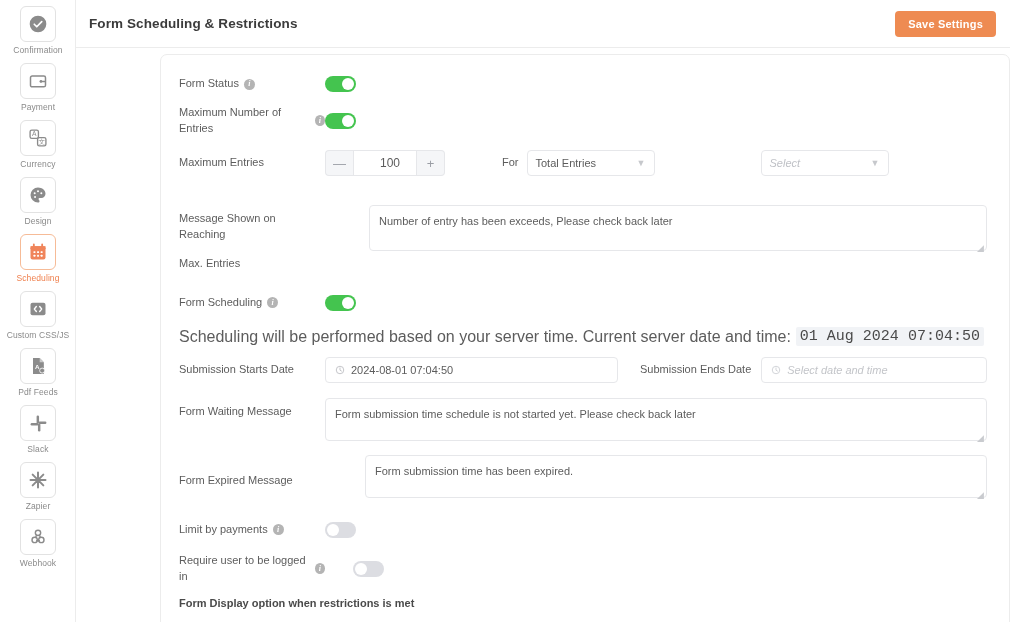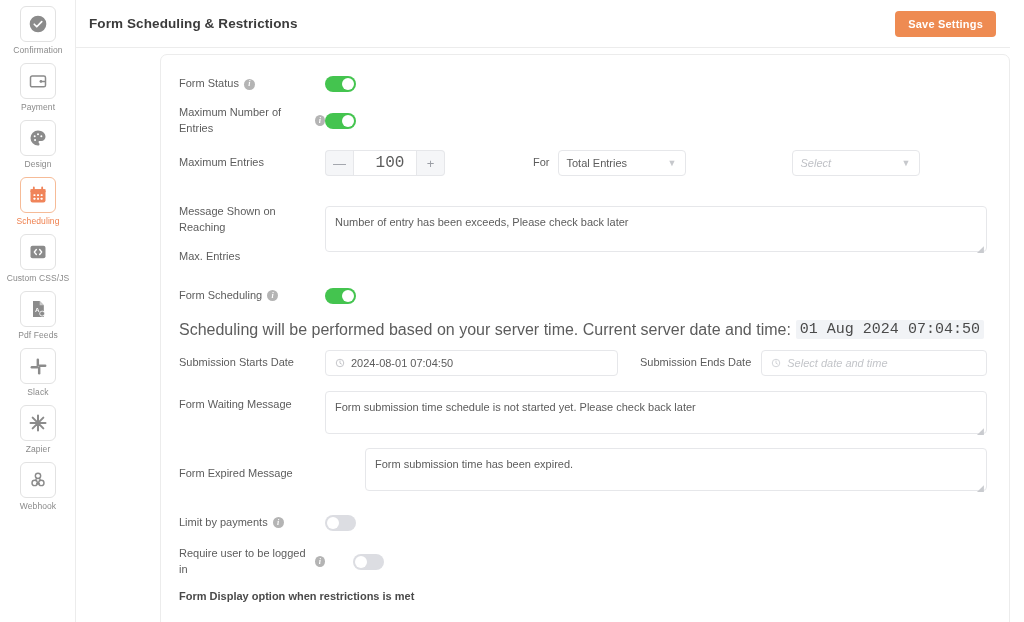--- a/index.html
+++ b/index.html
@@ -118,22 +118,22 @@
   .stepper { display: flex; align-items: stretch; height: 26px; }
   .step-btn {
     width: 28px; background: #f5f6f8; border: 1px solid #e6e7ea;
     display: flex; align-items: center; justify-content: center;
     color: #9a9da4; font-size: 13px; cursor: pointer; user-select: none;
   }
   .step-btn.minus { border-radius: 4px 0 0 4px; border-right: none; }
   .step-btn.plus  { border-radius: 0 4px 4px 0; border-left: none; }
   .step-val {
     width: 64px; border: 1px solid #e6e7ea; background: #fff;
-    text-align: center; font-size: 16px; color: #5c5c5c;
-    font-family: Liberation Mono, monospace;
+    text-align: center; font-size: 12px; color: #5c5c5c;
+    font-family: Liberation Sans, sans-serif;
     outline: none;
     padding-left: 12px;
   }
 
   
   .select {
     height: 26px; border: 1px solid #e6e7ea; border-radius: 4px;
     background: #fff; display: flex; align-items: center;
     padding: 0 8px; font-size: 11px; color: #5c5c5c;
     cursor: pointer; position: relative;
@@ -194,20 +194,31 @@
       <span class="side-tile">
         <svg width="20" height="20" viewBox="0 0 24 24">
             <rect x="3" y="6" width="18" height="13" rx="2" fill="none" stroke="#8b8b8b" stroke-width="1.8"></rect>
             <path d="M15 12.5h5" stroke="#8b8b8b" stroke-width="1.8" stroke-linecap="round"></path>
             <circle cx="15.5" cy="12.5" r="1.6" fill="#8b8b8b"></circle>
           </svg>
       </span>
       <span class="side-label">Payment</span>
     </div>
 
+    <div class="side-item">
+      <span class="side-tile">
+        <svg width="20" height="20" viewBox="0 0 24 24">
+          <rect x="2.5" y="2.5" width="10" height="10" rx="2" fill="none" stroke="#8b8b8b" stroke-width="1.6"></rect>
+          <text x="7.5" y="10" font-size="8" fill="#8b8b8b" text-anchor="middle" font-family="Liberation Sans">A</text>
+          <rect x="11.5" y="11.5" width="10" height="10" rx="2" fill="none" stroke="#8b8b8b" stroke-width="1.6"></rect>
+          <text x="16.5" y="19" font-size="8" fill="#8b8b8b" text-anchor="middle" font-family="Liberation Sans">文</text>
+        </svg>
+      </span>
+      <span class="side-label">Currency</span>
+    </div>
 
     <div class="side-item">
       <span class="side-tile">
         <svg width="20" height="20" viewBox="0 0 24 24">
             <path d="M12 3a9 9 0 100 18c1.2 0 1.8-.8 1.8-1.6 0-1.4-1.2-1.6-1.2-2.6 0-.8.7-1.3 1.6-1.3H16a5 5 0 005-5C21 6.3 17 3 12 3z" fill="#8b8b8b"></path>
             <circle cx="8" cy="10" r="1.2" fill="#fff"></circle>
             <circle cx="12" cy="7.5" r="1.2" fill="#fff"></circle>
             <circle cx="16" cy="10" r="1.2" fill="#fff"></circle>
             <circle cx="8.5" cy="14.5" r="1.2" fill="#fff"></circle>
           </svg>
@@ -320,32 +331,32 @@
           </div>
       </div>
 
       <div class="row" style="height:42px;">
         <div class="label w-col">Maximum Entries</div>
         <div class="stepper">
           <div class="step-btn minus">—</div>
           <input class="step-val" value="100" style="">
           <div class="step-btn plus">+</div>
         </div>
-        <div class="label" style="margin-left:88px;">For</div>
+        <div class="label" style="margin-left:57px;">For</div>
         <div class="select" style="width:128px; margin-left:8px;">
           <span class="val">Total Entries</span>
           <span class="chev">▼</span>
         </div>
         <div class="select placeholder" style="width:128px; margin-left:106px;">
           <span class="val">Select</span>
           <span class="chev">▼</span>
         </div>
       </div>
 
-      <div class="row" style="align-items:center; margin-top:14px;">
+      <div class="row" style="align-items:flex-start; margin-top:21px;gap:44px;">
         <div class="label w-col" style="display:block; padding-top:6px;">
           <div>Message Shown on Reaching</div>
           <div style="margin-top:13px;">Max. Entries</div>
         </div>
         <div class="ta-wrap" style="flex:1;">
           <textarea class="ta" style="width: 100%; height: 46px;">Number of entry has been exceeds, Please check back later</textarea>
           <span class="ta-grip">◢</span>
         </div>
       </div>
 

